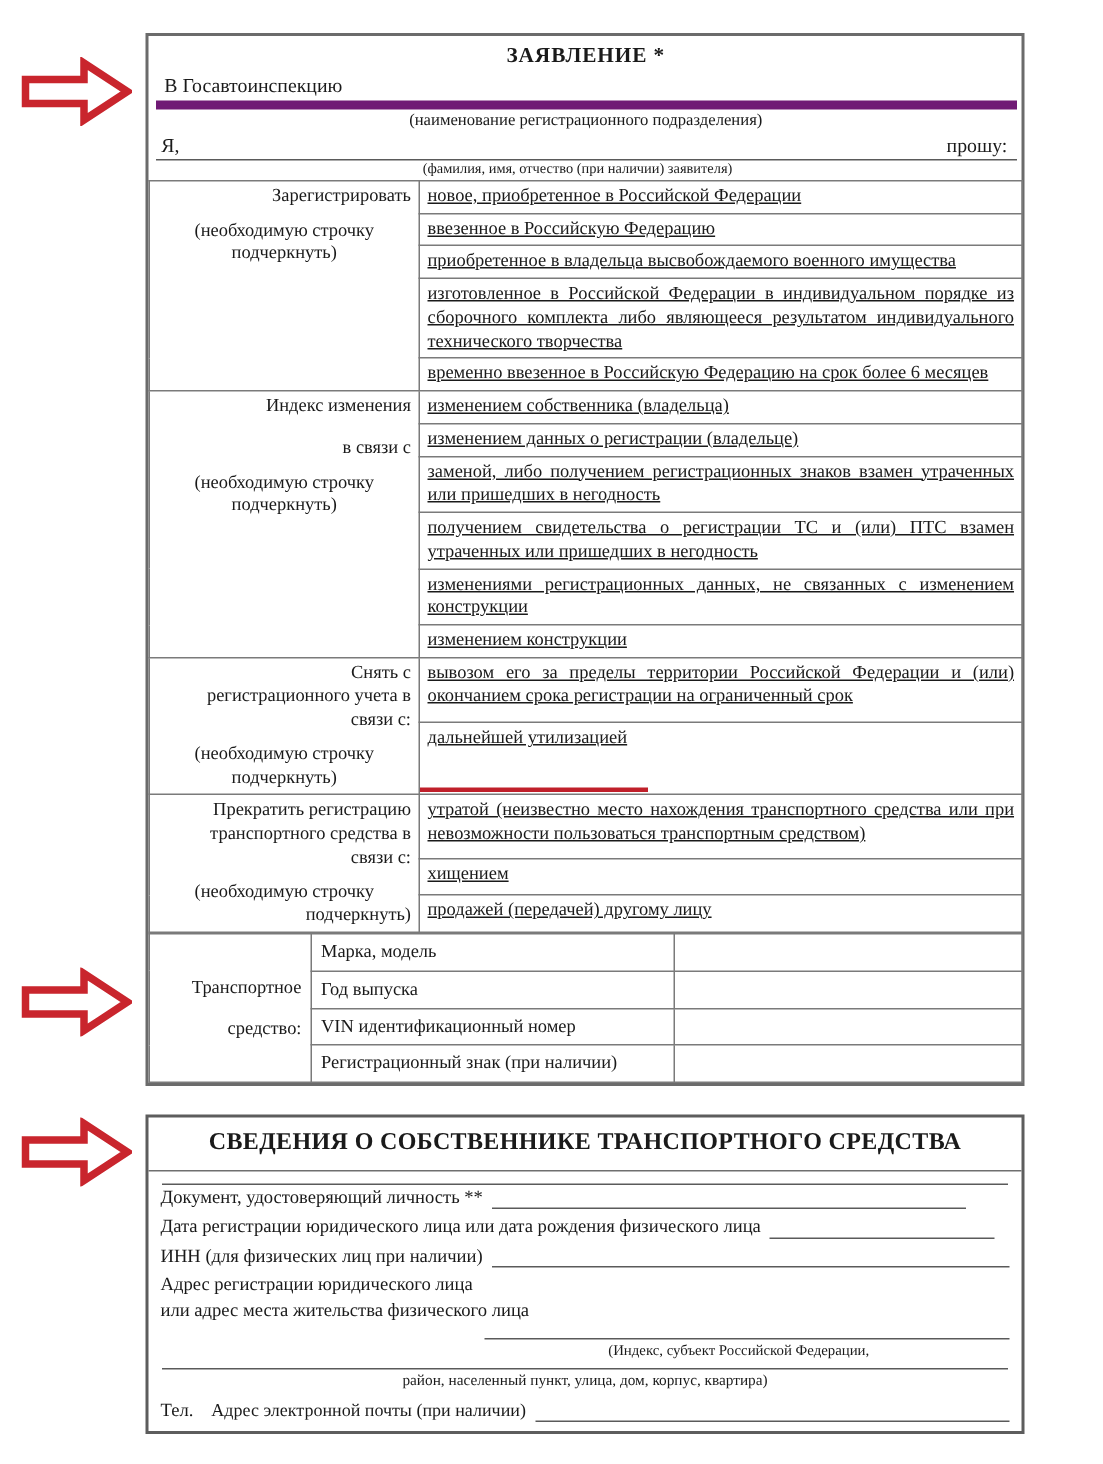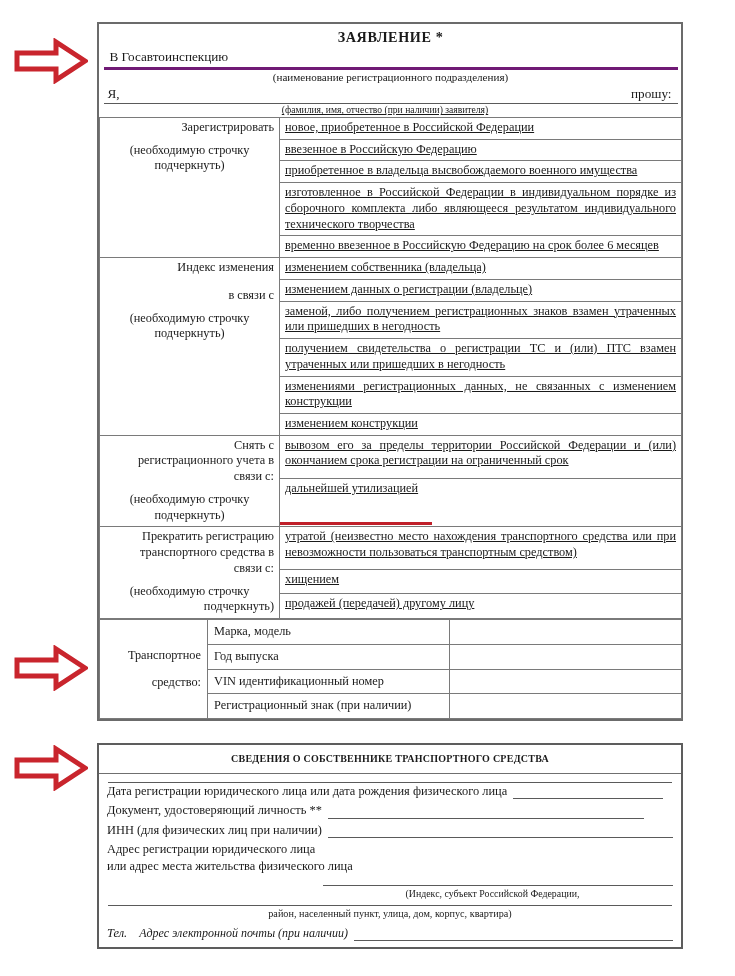--- a/index.html
+++ b/index.html
@@ -49,36 +49,35 @@
   .title {
     text-align: center;
     font-weight: bold;
     font-size: 14.2px;
     letter-spacing: .6px;
     padding: 4px 0 3px 0;
   }
   .addressee {
     font-size: 13.2px;
     padding: 0 6px 1px 6px;
-    border-bottom: 3px solid #701a75;
+    border-bottom: 6px solid #701a75;
     margin: 0 4px;
     line-height: 1.25;
   }
   .caption {
     text-align: center;
     font-size: 11.1px;
     padding: 1px 0 2px 0;
     line-height: 1.2;
   }
   .caption-small {
     text-align: center;
     font-size: 9.6px;
     padding: 0 11px 1px 0;
     line-height: 1.2;
-    text-decoration: underline;
   }
   .ya-row {
     display: flex;
     align-items: flex-end;
     margin: 0 4px;
     border-bottom: 1px solid #5a5a5a;
     font-size: 13.2px;
     line-height: 1.25;
     padding-bottom: 1px;
   }
@@ -127,21 +126,21 @@
     position: absolute;
     left: 97px; top: 743px;
     width: 586px;
     border: 2px solid #5d5d5d;
     background: #fff;
     padding: 0;
   }
   .owner-title {
     text-align: center;
     font-weight: bold;
-    font-size: 10px;
+    font-size: 16px;
     letter-spacing: .25px;
     padding: 8px 0 9px 0;
     border-bottom: 1px solid #6f6f6f;
   }
   .owner-body { padding: 0 8px 6px 8px; }
   .ul-full {
     border-bottom: 1px solid #5a5a5a;
     height: 9px;
     margin: 0 1px;
   }
@@ -168,21 +167,21 @@
     border-bottom: 1px solid #5a5a5a;
     height: 12px;
   }
   .cap-r {
     text-align: center;
     font-size: 9.9px;
     padding: 2px 0 0 0;
     margin-left: 205px;
   }
   .sep-line { border-top: 1px solid #5a5a5a; margin: 6px 1px 0 1px; }
-  .tel-row { display: flex; align-items: flex-end; font-size: 12.4px; margin-top: 2px; font-style: italic; }
+  .tel-row { display: flex; align-items: flex-end; font-size: 12.4px; margin-top: 2px; }
   .tel-row .txt { padding: 0 6px 0 0; white-space: nowrap; }
   .tel-row .mid { padding: 0 6px; white-space: nowrap; font-size: 12px; }
 </style>
 </head>
 <body>
 
 <div class="arrow" style="left:14px; top:38px;">
   <svg viewBox="0 0 74 46">
     <polygon points="3,15 42,15 42,4 71,23 42,42 42,31 3,31" fill="#ffffff" stroke="#c9252d" stroke-width="5" stroke-linejoin="miter"></polygon>
   </svg>
@@ -335,27 +334,27 @@
   </table>
 </div>
 
 <div class="owner-block">
   <div class="owner-title">СВЕДЕНИЯ О СОБСТВЕННИКЕ ТРАНСПОРТНОГО СРЕДСТВА</div>
   <div class="owner-body">
 
     <div class="ul-full"></div>
 
     <div class="row-line">
+      <span class="txt">Документ, удостоверяющий личность **</span>
+      <span class="ul med"></span>
+    </div>
+
+    <div class="row-line">
       <span class="txt">Дата регистрации юридического лица или дата рождения физического лица</span>
       <span class="ul short"></span>
-    </div>
-
-    <div class="row-line">
-      <span class="txt">Документ, удостоверяющий личность **</span>
-      <span class="ul med"></span>
     </div>
 
     <div class="row-line">
       <span class="txt">ИНН (для физических лиц при наличии)</span>
       <span class="ul"></span>
     </div>
 
     <div class="plain">Адрес регистрации юридического лица</div>
     <div class="plain">или адрес места жительства физического лица</div>
     <div class="addr-under"></div>

